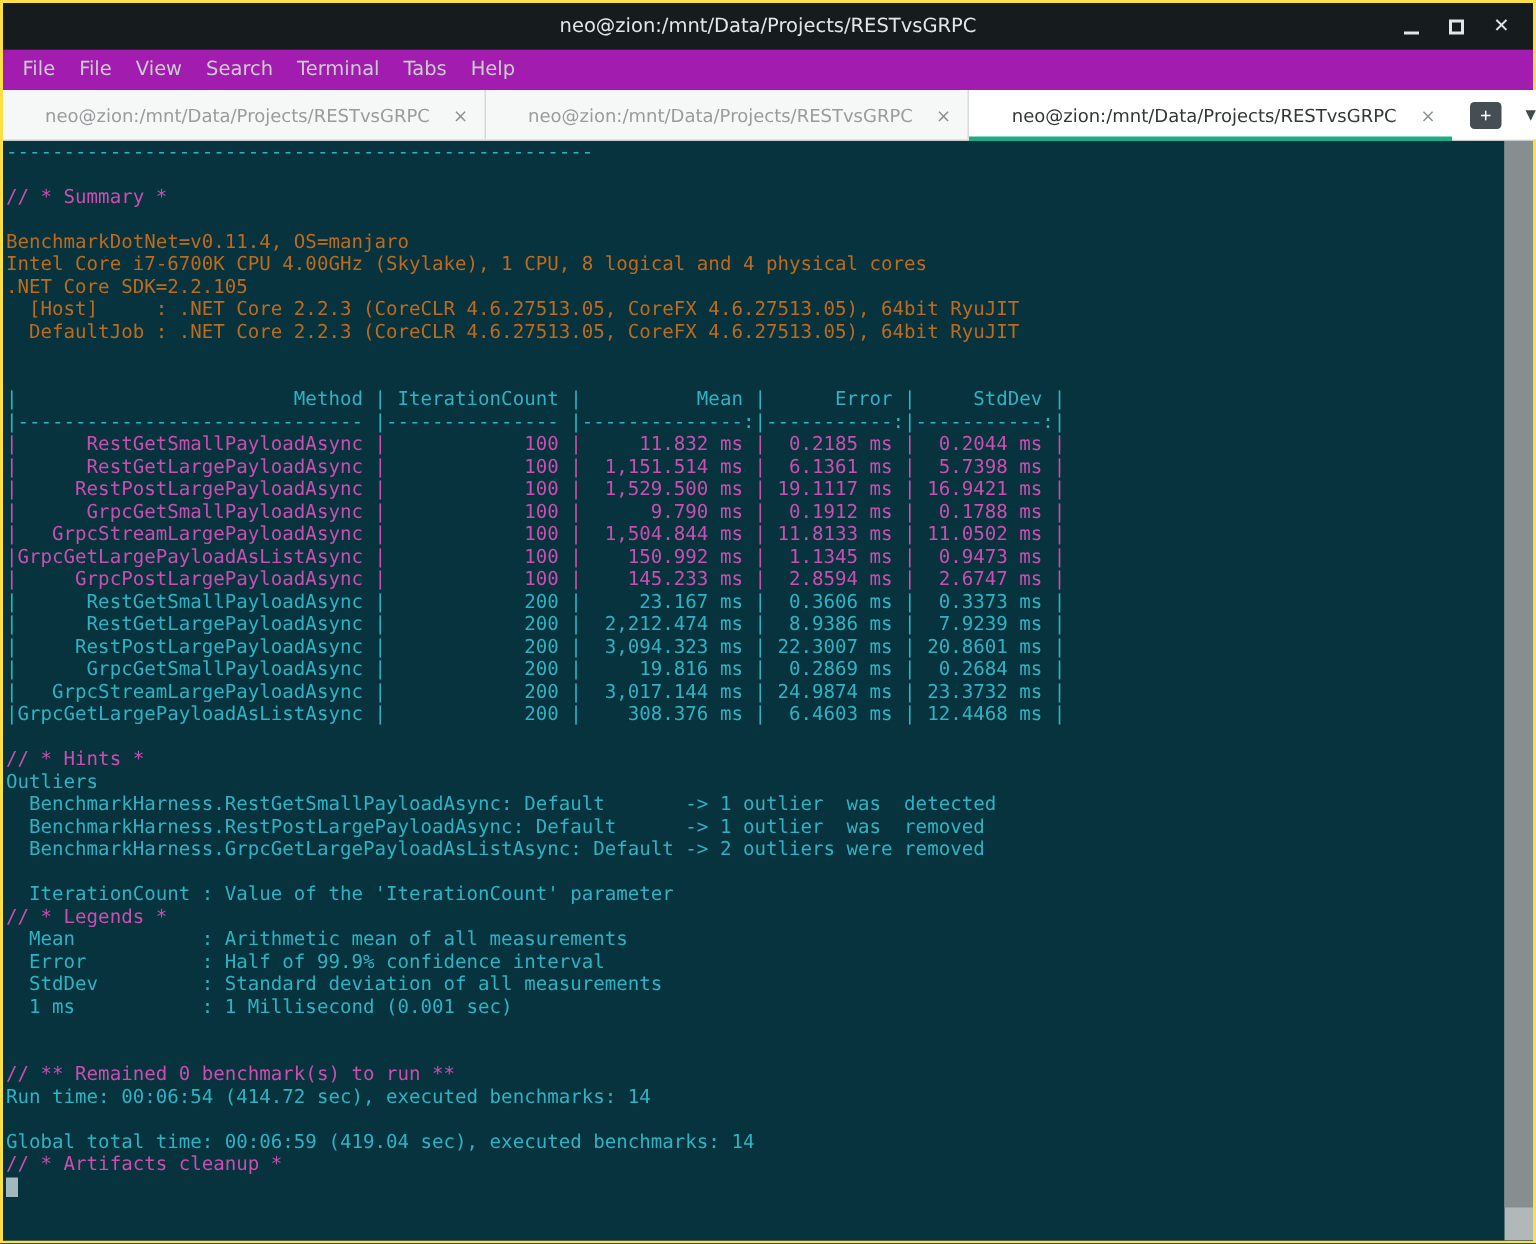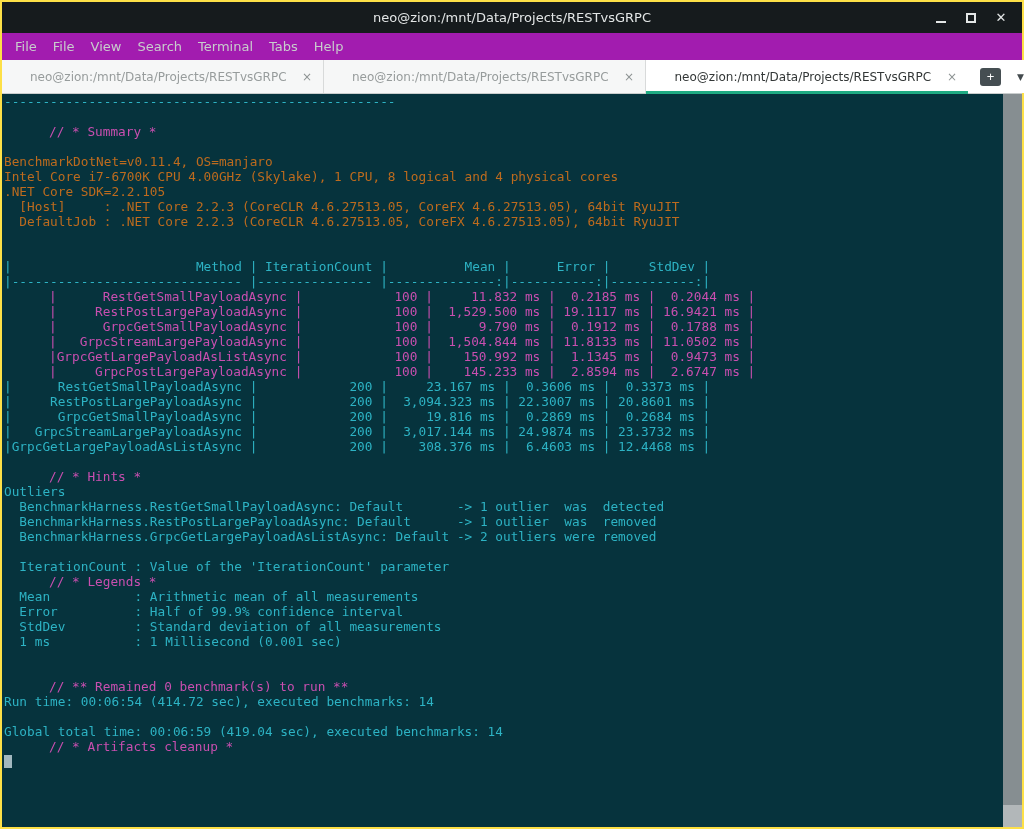--- a/index.html
+++ b/index.html
@@ -44,21 +44,21 @@
                 border-radius:3px; color:#fff; font-size:13px; line-height:16px;
                 display:flex; align-items:center; justify-content:center; }
   .dropdown-arrow { color:#434a4d; font-size:9px; }
 
   
   .terminal { flex:1; position:relative; background:var(--term-bg,#06333d); overflow:hidden; }
   .term-lines { position:absolute; top:0; left:2px; right:21px; }
   .line { height:15px; line-height:15px; white-space:pre;
           font-family:"DejaVu Sans Mono",monospace; font-size:12.75px; }
   .c-cyan    { color:var(--cyan,#2db3c4); }
-  .c-magenta { color:var(--magenta,#c94fb0);margin-left:45px; }
+  .c-magenta { color:var(--magenta,#c94fb0); }
   .c-orange  { color:var(--orange,#bd6b1e); }
   .cursor { display:inline-block; width:8px; height:13px; margin-top:1px;
             background:var(--cursor,#a2b8bf); }
   .scrollbar { position:absolute; top:0; right:0; width:19px; height:100%;
                background:#b2b7b9; }
   .scroll-thumb { position:absolute; top:0; left:0; right:0; height:97%;
                   background:#868e91; }
 </style>
 </head>
 <body>
@@ -123,26 +123,28 @@
         <div class="line c-orange">BenchmarkDotNet=v0.11.4, OS=manjaro</div>
         <div class="line c-orange">Intel Core i7-6700K CPU 4.00GHz (Skylake), 1 CPU, 8 logical and 4 physical cores</div>
         <div class="line c-orange">.NET Core SDK=2.2.105</div>
         <div class="line c-orange">  [Host]     : .NET Core 2.2.3 (CoreCLR 4.6.27513.05, CoreFX 4.6.27513.05), 64bit RyuJIT</div>
         <div class="line c-orange">  DefaultJob : .NET Core 2.2.3 (CoreCLR 4.6.27513.05, CoreFX 4.6.27513.05), 64bit RyuJIT</div>
         <div class="line"></div>
         <div class="line"></div>
         <div class="line c-cyan">|                        Method | IterationCount |          Mean |      Error |     StdDev |</div>
         <div class="line c-cyan">|------------------------------ |--------------- |--------------:|-----------:|-----------:|</div>
         <div class="line c-magenta">|      RestGetSmallPayloadAsync |            100 |     11.832 ms |  0.2185 ms |  0.2044 ms |</div>
+        <div class="line c-magenta">|      RestGetLargePayloadAsync |            100 |  1,151.514 ms |  6.1361 ms |  5.7398 ms |</div>
         <div class="line c-magenta">|     RestPostLargePayloadAsync |            100 |  1,529.500 ms | 19.1117 ms | 16.9421 ms |</div>
         <div class="line c-magenta">|      GrpcGetSmallPayloadAsync |            100 |      9.790 ms |  0.1912 ms |  0.1788 ms |</div>
         <div class="line c-magenta">|   GrpcStreamLargePayloadAsync |            100 |  1,504.844 ms | 11.8133 ms | 11.0502 ms |</div>
         <div class="line c-magenta">|GrpcGetLargePayloadAsListAsync |            100 |    150.992 ms |  1.1345 ms |  0.9473 ms |</div>
         <div class="line c-magenta">|     GrpcPostLargePayloadAsync |            100 |    145.233 ms |  2.8594 ms |  2.6747 ms |</div>
         <div class="line c-cyan">|      RestGetSmallPayloadAsync |            200 |     23.167 ms |  0.3606 ms |  0.3373 ms |</div>
+        <div class="line c-cyan">|      RestGetLargePayloadAsync |            200 |  2,212.474 ms |  8.9386 ms |  7.9239 ms |</div>
         <div class="line c-cyan">|     RestPostLargePayloadAsync |            200 |  3,094.323 ms | 22.3007 ms | 20.8601 ms |</div>
         <div class="line c-cyan">|      GrpcGetSmallPayloadAsync |            200 |     19.816 ms |  0.2869 ms |  0.2684 ms |</div>
         <div class="line c-cyan">|   GrpcStreamLargePayloadAsync |            200 |  3,017.144 ms | 24.9874 ms | 23.3732 ms |</div>
         <div class="line c-cyan">|GrpcGetLargePayloadAsListAsync |            200 |    308.376 ms |  6.4603 ms | 12.4468 ms |</div>
         <div class="line"></div>
         <div class="line c-magenta">// * Hints *</div>
         <div class="line c-cyan">Outliers</div>
         <div class="line c-cyan">  BenchmarkHarness.RestGetSmallPayloadAsync: Default       -&gt; 1 outlier  was  detected</div>
         <div class="line c-cyan">  BenchmarkHarness.RestPostLargePayloadAsync: Default      -&gt; 1 outlier  was  removed</div>
         <div class="line c-cyan">  BenchmarkHarness.GrpcGetLargePayloadAsListAsync: Default -&gt; 2 outliers were removed</div>

